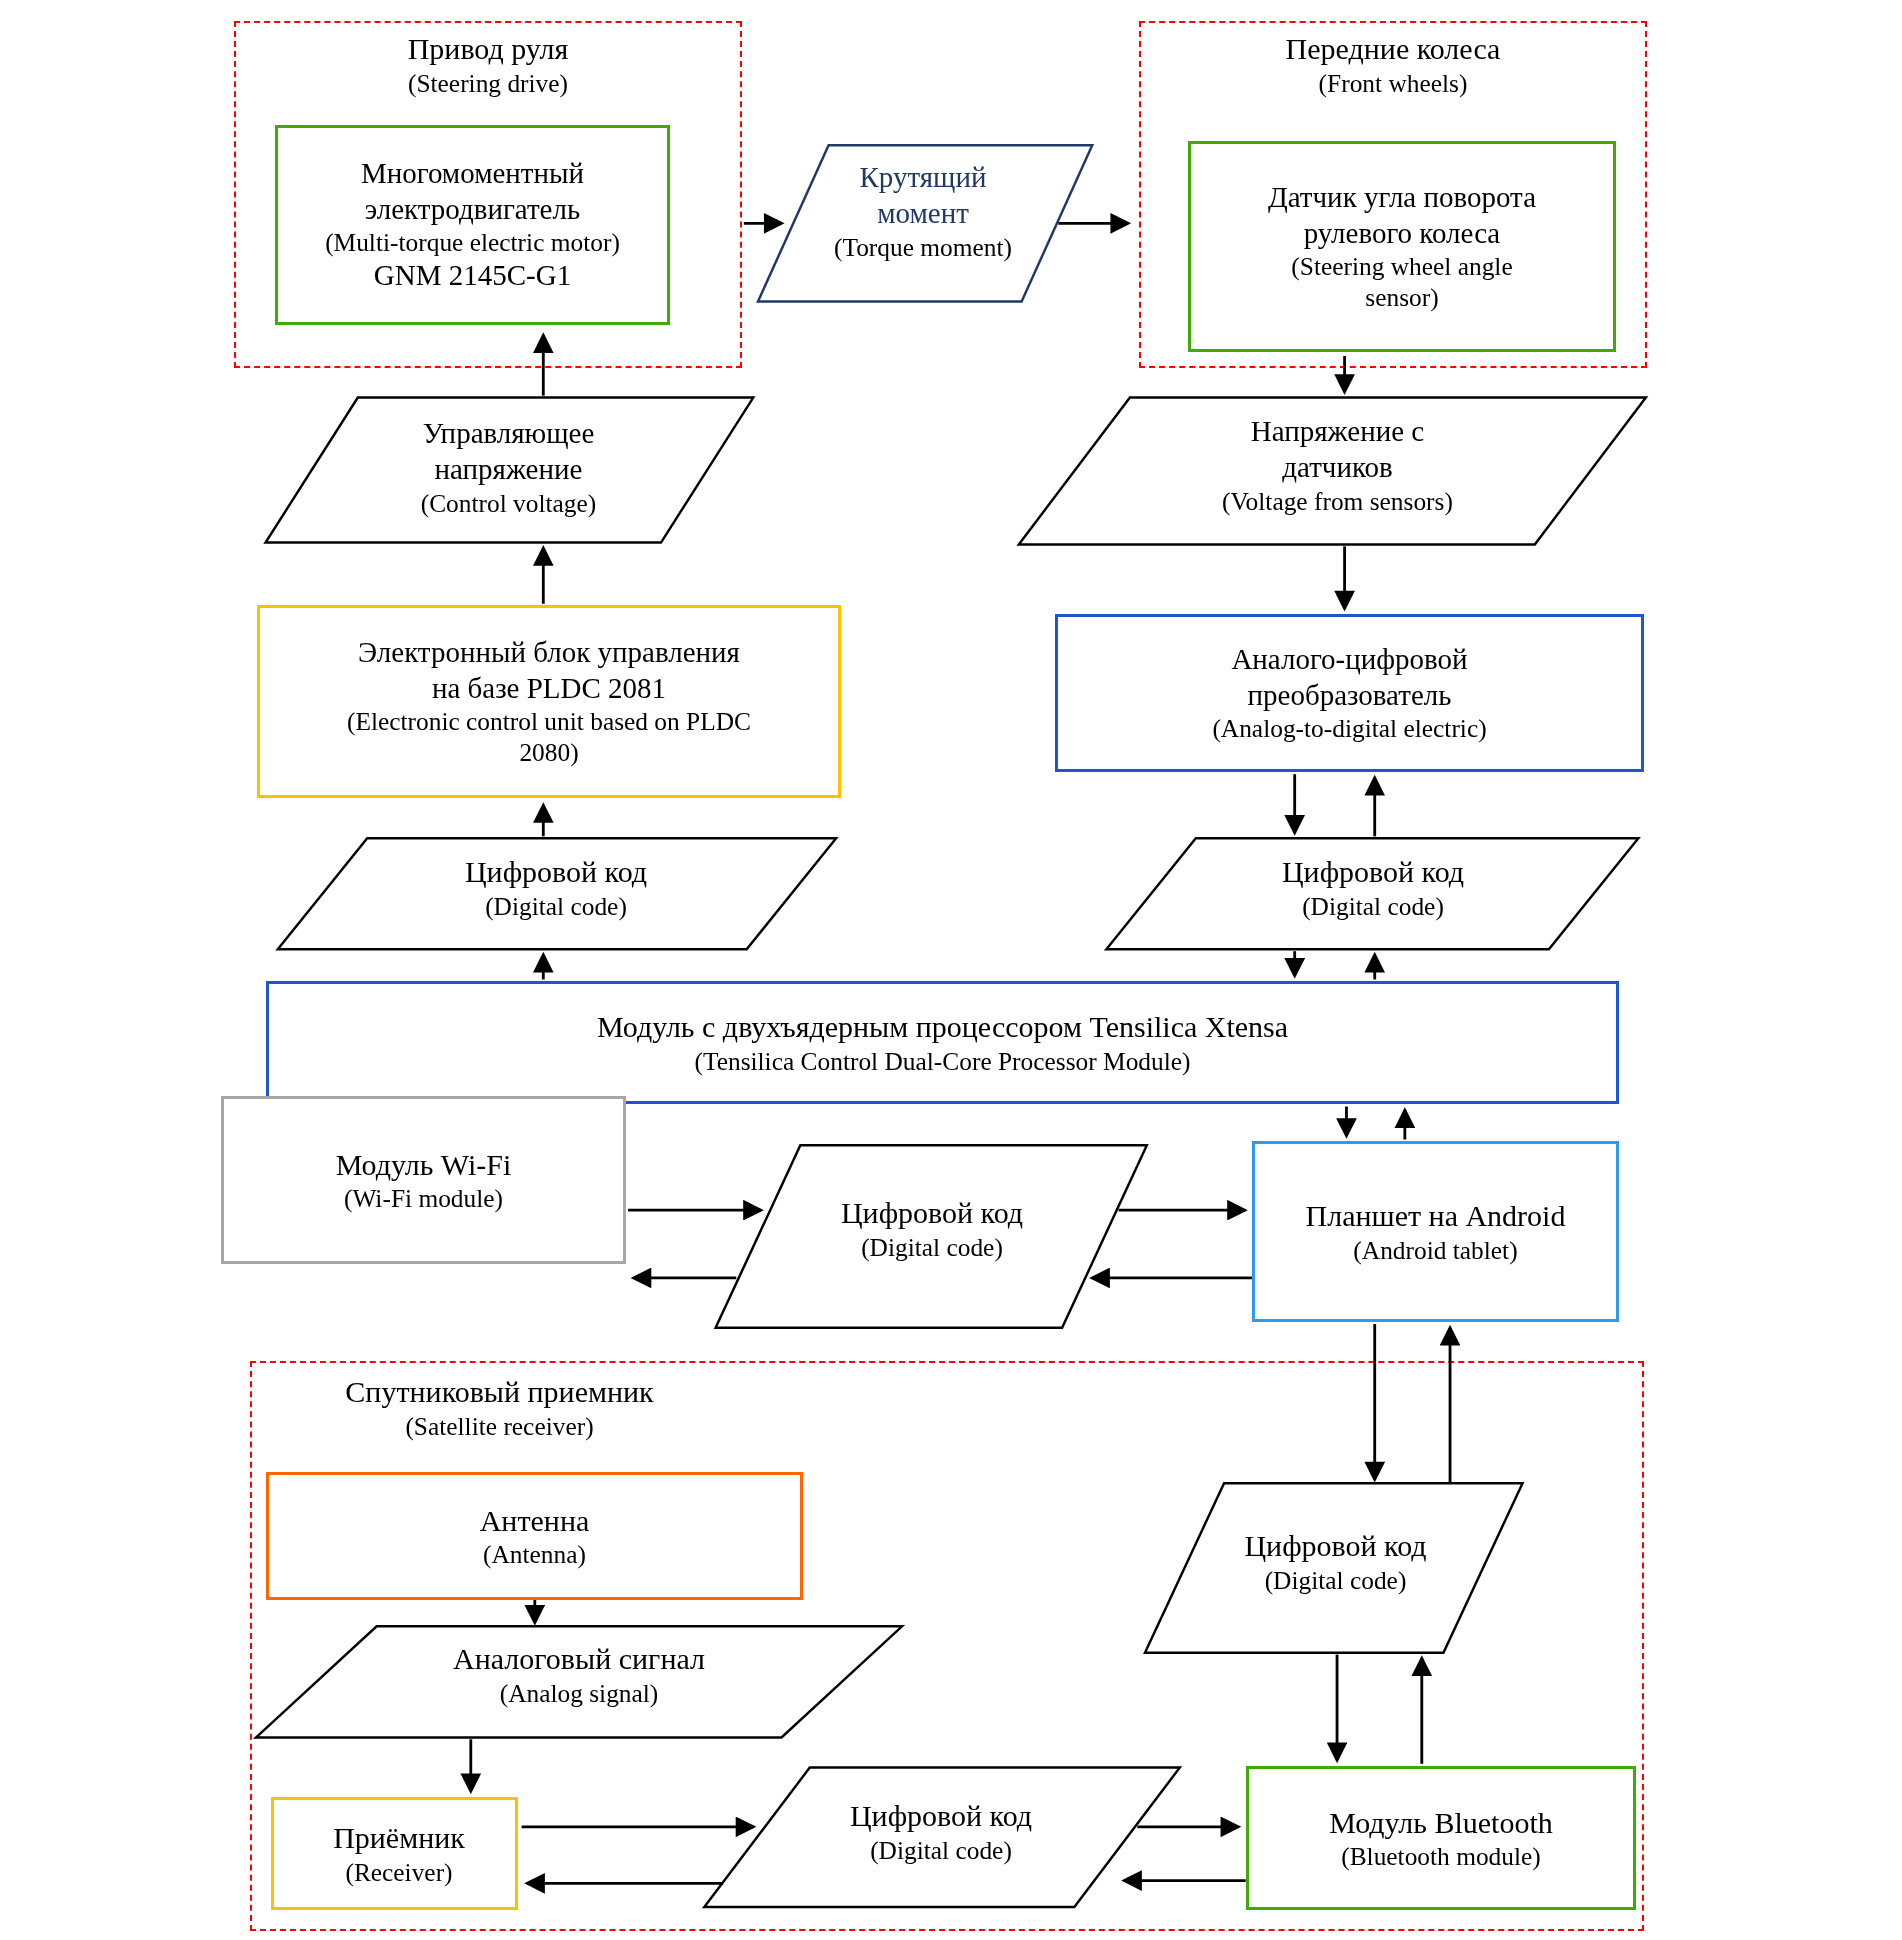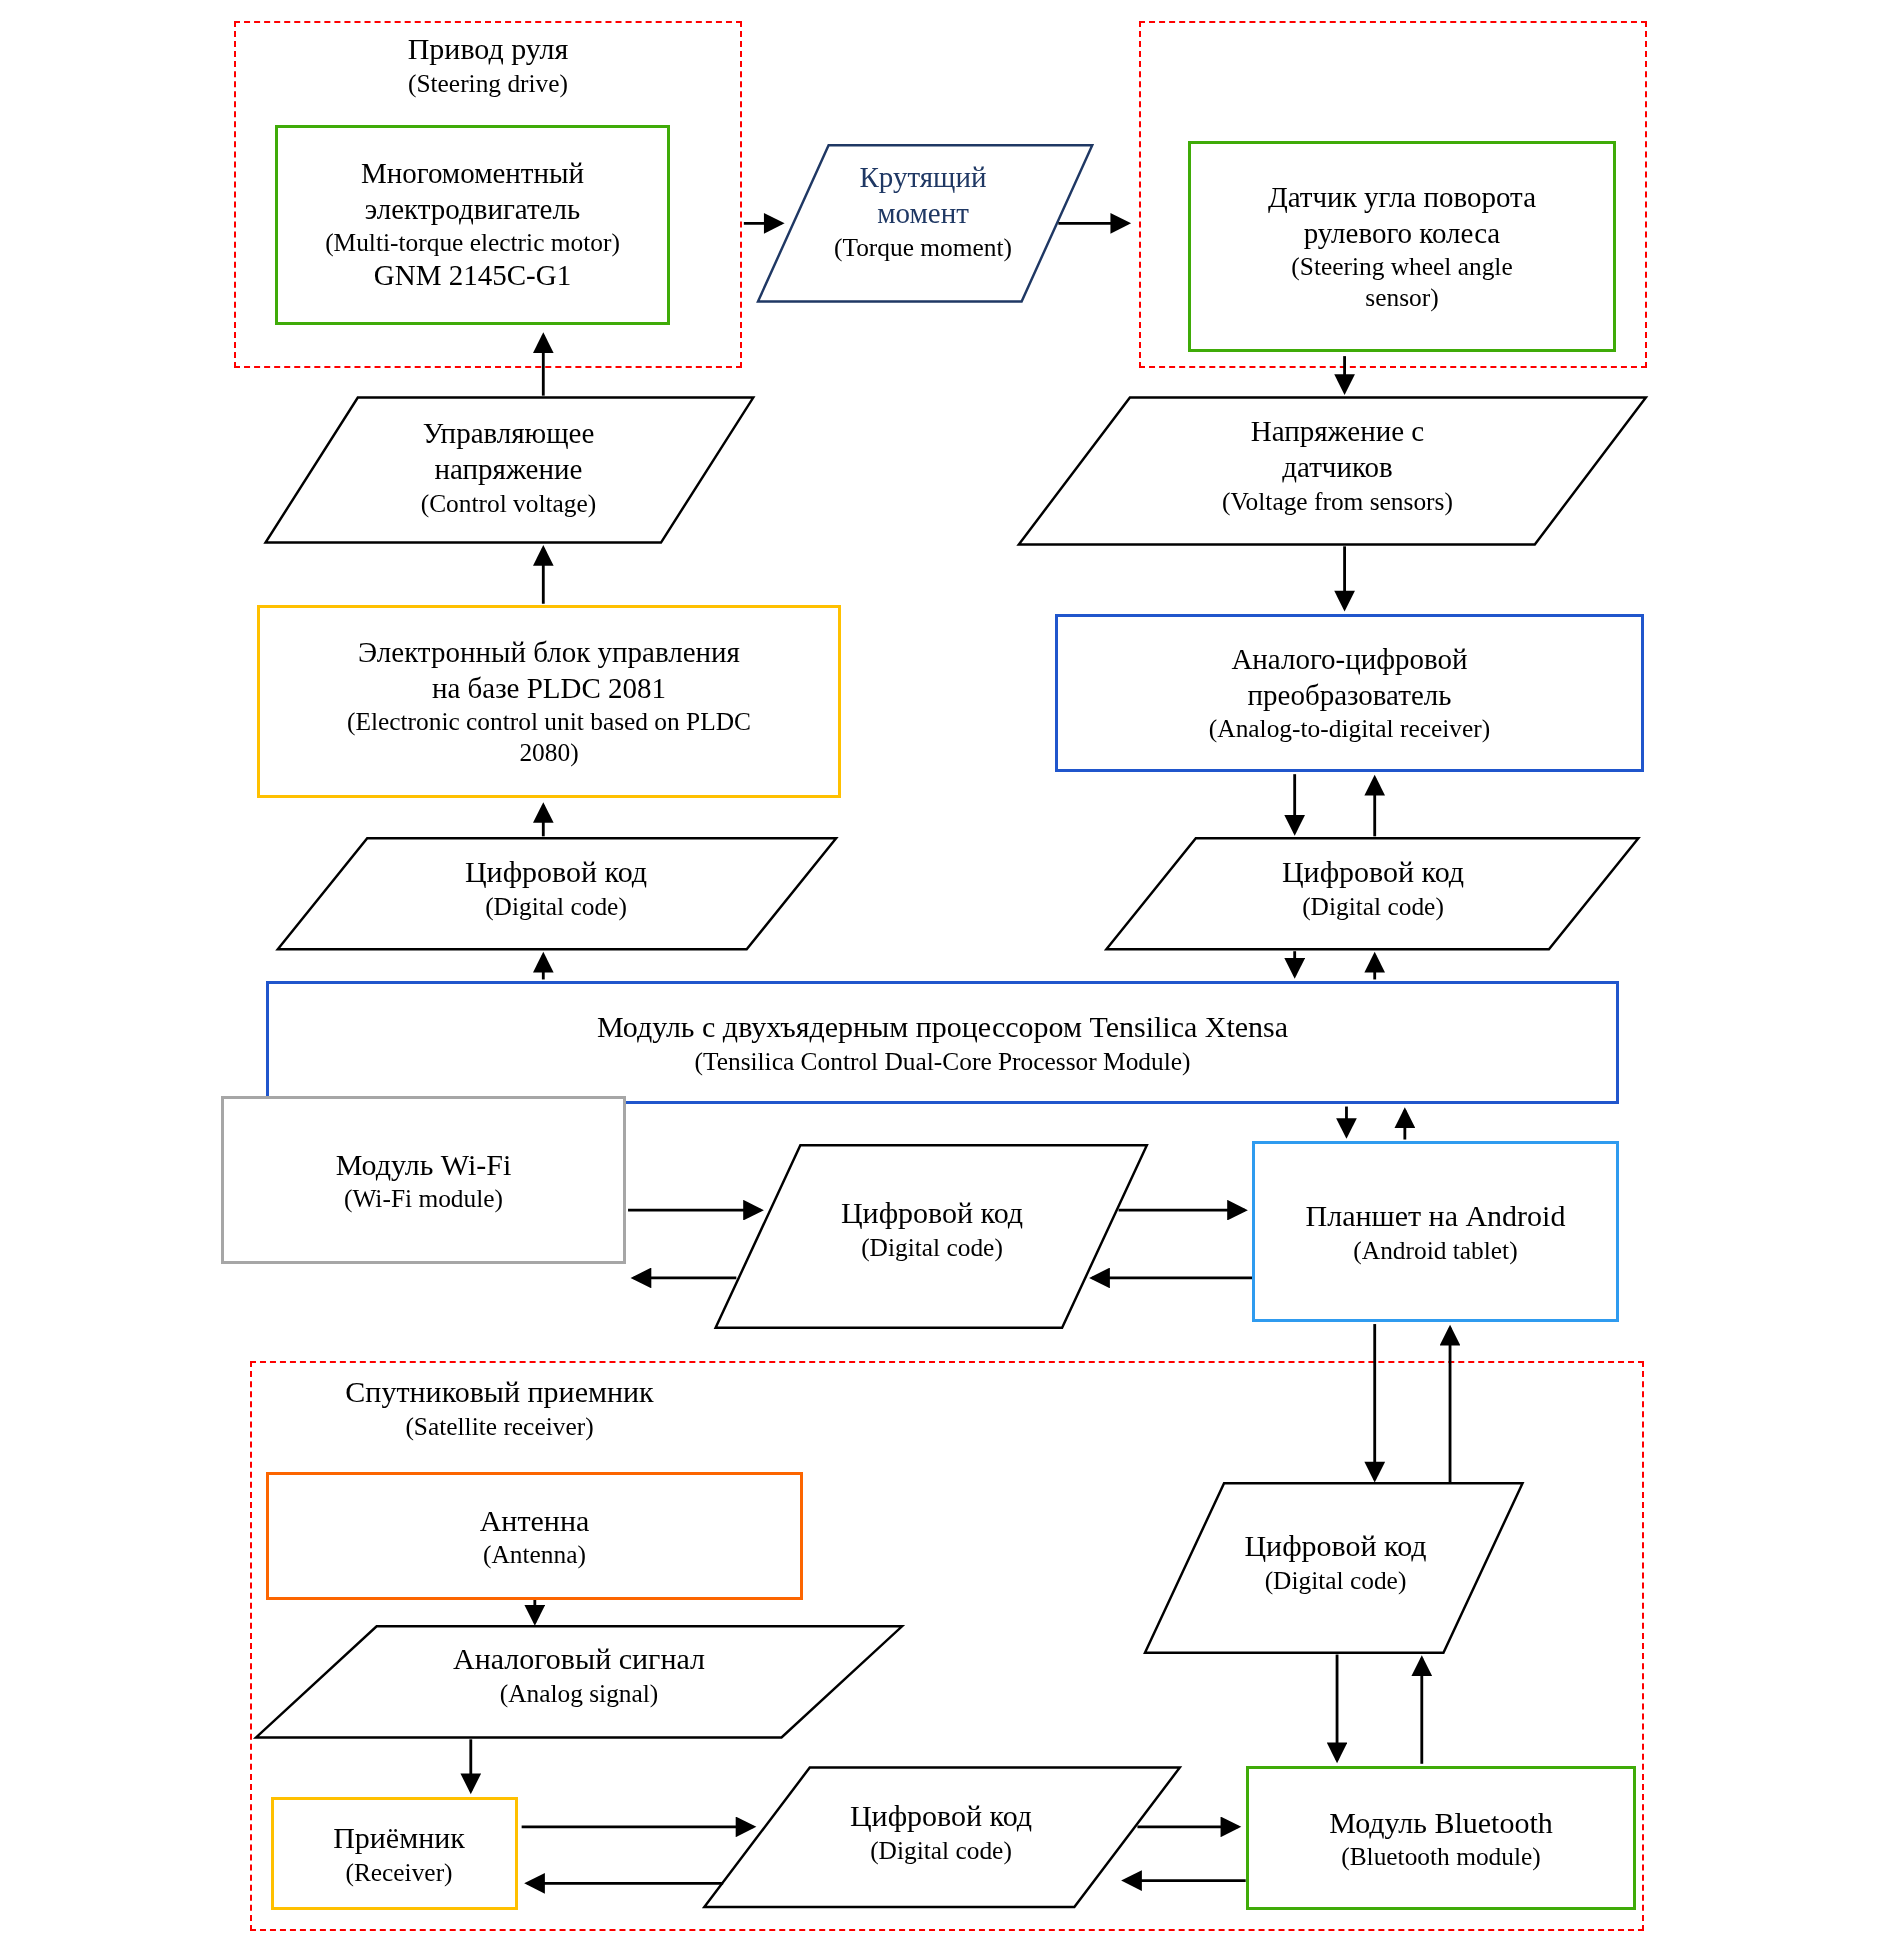--- a/index.html
+++ b/index.html
@@ -93,20 +93,24 @@
     <line x1="768" y1="2000" x2="560" y2="2000" marker-end="url(#head)"></line>
 
     <line x1="1208" y1="1940" x2="1315" y2="1940" marker-end="url(#head)"></line>
     <line x1="1323" y1="1997" x2="1194" y2="1997" marker-end="url(#head)"></line>
   </svg>
 
   <div class="g-title" style="left:234px;top:30px;width:508px;">
     <div class="l-big">Привод руля</div>
     <div class="l-en">(Steering drive)</div>
   </div>
+  <div class="g-title" style="left:1139px;top:30px;width:508px;">
+    <div class="l-big">Передние колеса</div>
+    <div class="l-en">(Front wheels)</div>
+  </div>
   <div class="g-title" style="left:264px;top:1373px;width:471px;">
     <div class="l-big">Спутниковый приемник</div>
     <div class="l-en">(Satellite receiver)</div>
   </div>
 
   <div class="box b-green" style="left:275px;top:125px;width:395px;height:200px;">
     <div class="l-ru">Многомоментный</div>
     <div class="l-ru">электродвигатель</div>
     <div class="l-en">(Multi-torque electric motor)</div>
     <div class="l-ru">GNM 2145C-G1</div>
@@ -122,21 +126,21 @@
   <div class="box b-yellow" style="left:257px;top:605px;width:584px;height:193px;">
     <div class="l-ru">Электронный блок управления</div>
     <div class="l-ru">на базе PLDC 2081</div>
     <div class="l-en">(Electronic control unit based on PLDC</div>
     <div class="l-en">2080)</div>
   </div>
 
   <div class="box b-blue" style="left:1055px;top:614px;width:589px;height:158px;">
     <div class="l-ru">Аналого-цифровой</div>
     <div class="l-ru">преобразователь</div>
-    <div class="l-en">(Analog-to-digital receiver)</div>
+    <div class="l-en">(Analog-to-digital electric)</div>
   </div>
 
   <div class="box b-blue" style="left:266px;top:981px;width:1353px;height:123px;">
     <div class="l-big">Модуль с двухъядерным процессором Tensilica Xtensa</div>
     <div class="l-en">(Tensilica Control Dual-Core Processor Module)</div>
   </div>
 
   <div class="box b-gray" style="left:221px;top:1096px;width:405px;height:168px;">
     <div class="l-big">Модуль Wi-Fi</div>
     <div class="l-en">(Wi-Fi module)</div>

